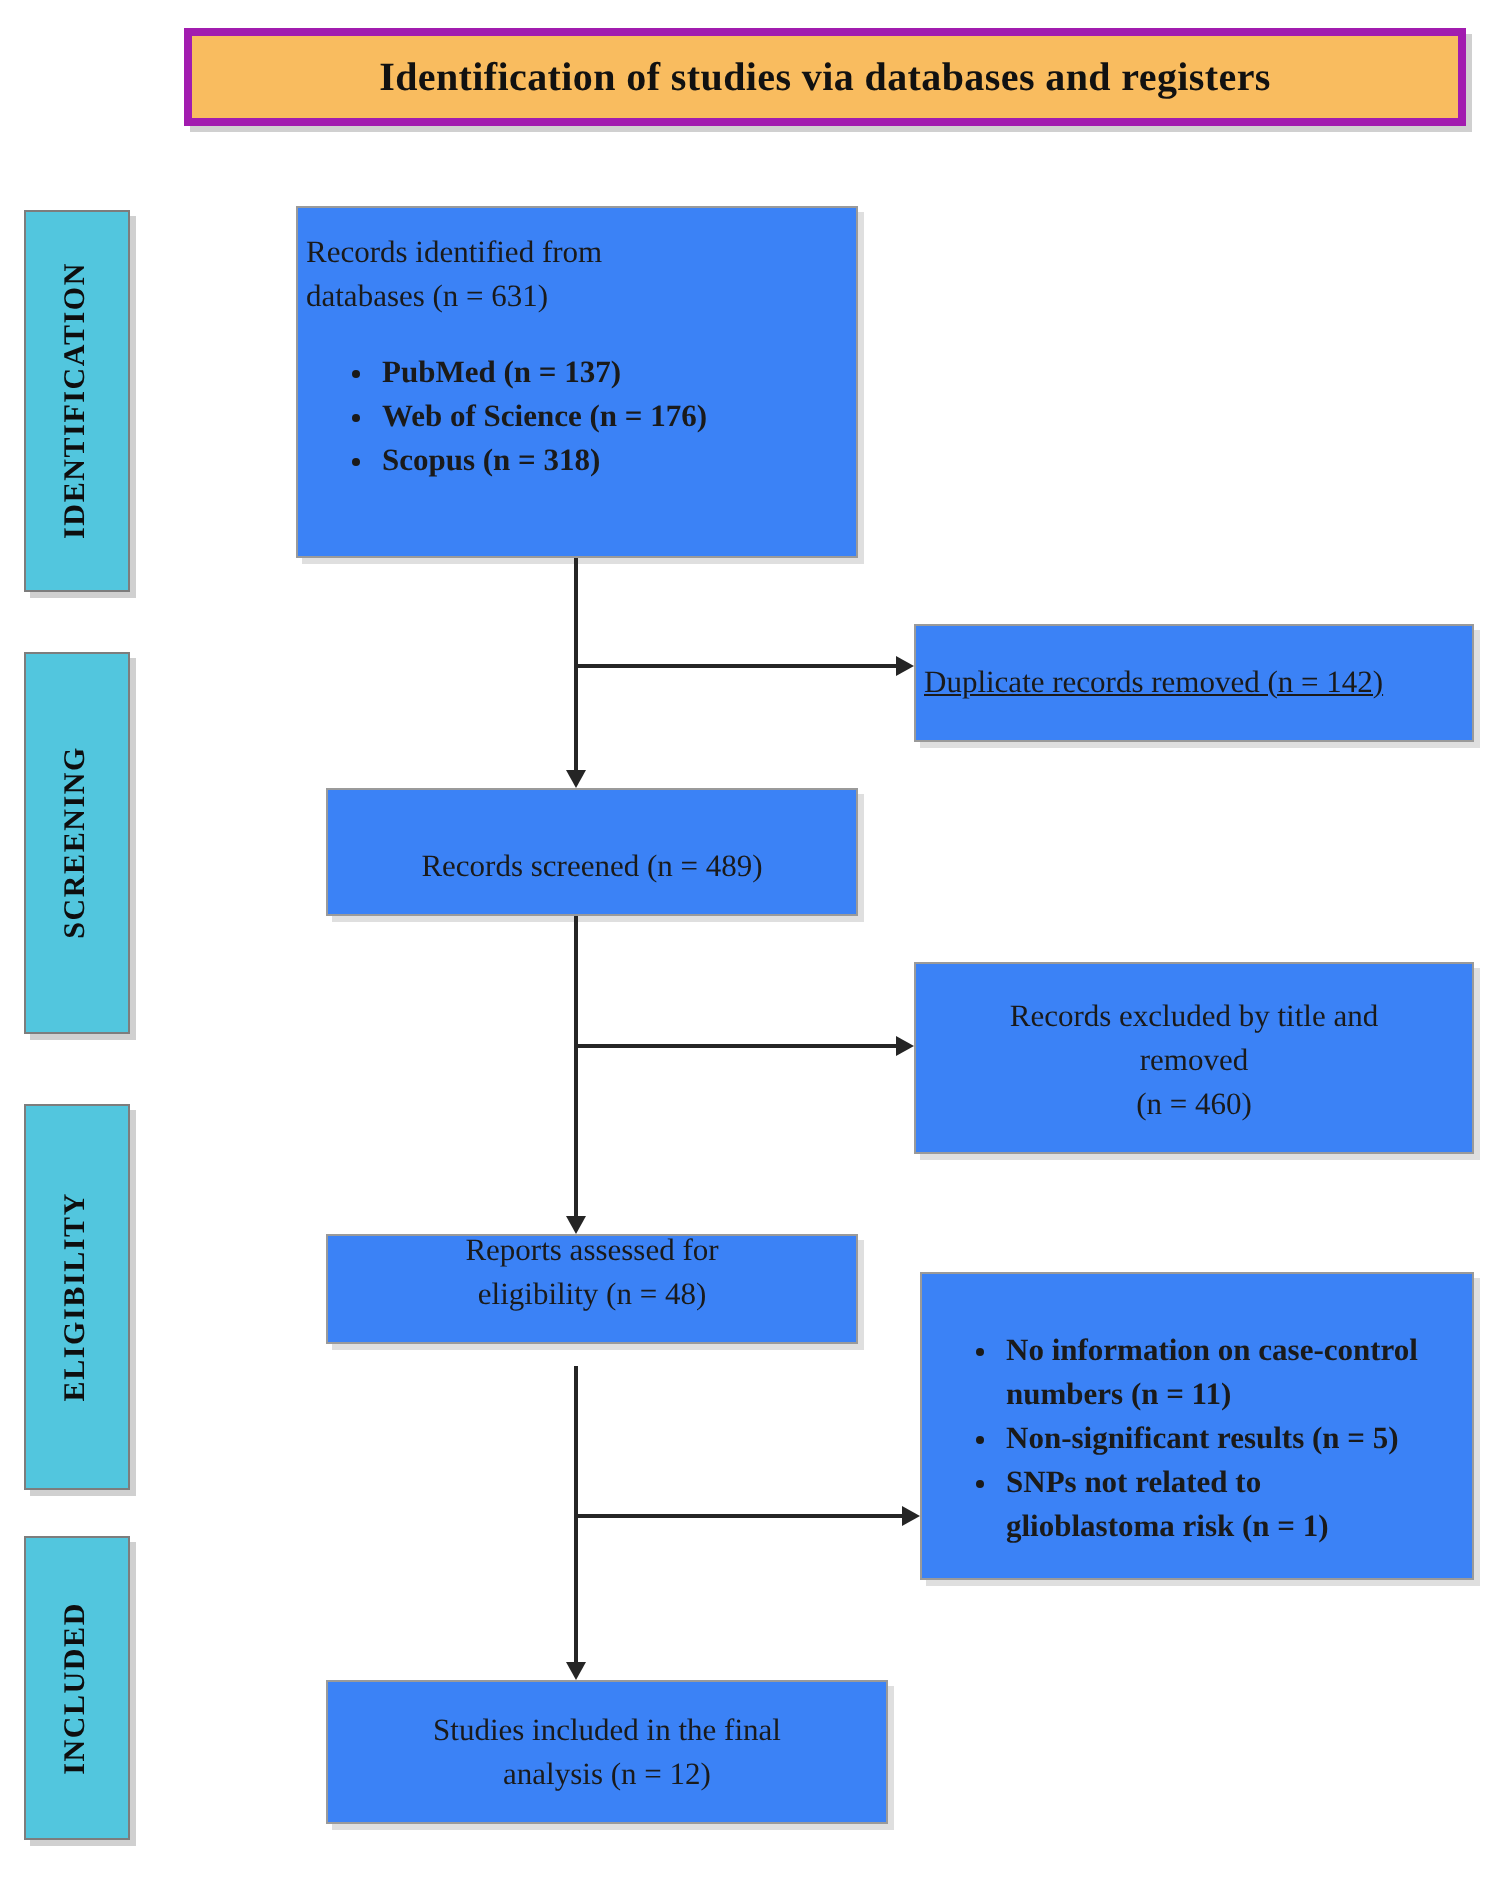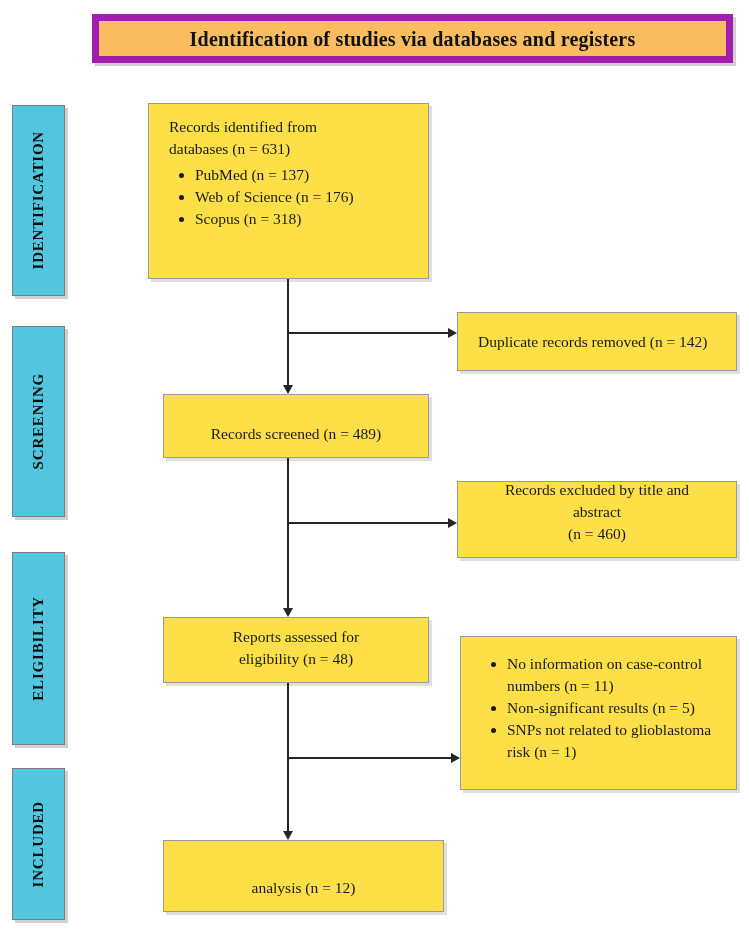--- a/index.html
+++ b/index.html
@@ -25,21 +25,21 @@
   }
 
   
   .title-banner {
     position: absolute;
     left: 92px;
     top: 14px;
     width: 641px;
     height: 49px;
     background: #F9BC5F;
-    border: 7px solid #a21caf;
+    border: 4px solid #a21caf;
     box-shadow: 3px 3px 0 rgba(120,120,120,0.35);
     display: flex;
     align-items: center;
     justify-content: center;
     box-sizing: border-box;
   }
   .title-banner .title-text {
     font-size: 20px;
     font-weight: bold;
     letter-spacing: 0.2px;
@@ -71,59 +71,60 @@
     white-space: nowrap;
   }
   #stage-identification { top: 105px;  height: 191px; }
   #stage-screening     { top: 326px;  height: 191px; }
   #stage-eligibility   { top: 552px;  height: 193px; }
   #stage-included      { top: 768px;  height: 152px; }
 
   
   .flowbox {
     position: absolute;
-    background: #fde047;
+    background: #3b82f6;
     border: 1px solid #9a9a9a;
     box-shadow: 3px 3px 0 rgba(150,150,150,0.30);
     box-sizing: border-box;
     font-size: 15.5px;
     line-height: 1.42;
     color: #1a1a1a;
-    padding: 12px 20px;
+    padding: 12px 4px;
   }
   .flowbox.center {
     display: flex;
     flex-direction: column;
     align-items: center;
     justify-content: flex-end;
     text-align: center;
   }
   .flowbox.left-text {
     text-align: left;
   }
   .flowbox p { margin: 0; }
 
   .bullets {
-    margin: 4px;
+    margin: 16px;
     padding: 0 0 0 22px;
     list-style: disc;
+    font-weight: bold;
   }
   .bullets li {
     margin: 0;
     padding: 0;
     line-height: 1.42;
   }
 
   
   #box-identified   { left: 148px; top: 103px; width: 281px; height: 176px; }
   #box-duplicates   { left: 457px; top: 312px; width: 280px; height: 59px;
-                      display: flex; align-items: center; justify-content: flex-start; }
+                      display: flex; align-items: center; justify-content: flex-start; text-decoration: underline; }
   #box-screened     { left: 163px; top: 394px; width: 266px; height: 64px; }
-  #box-excluded-ta  { left: 457px; top: 481px; width: 280px; height: 77px; }
-  #box-assessed     { left: 163px; top: 617px; width: 266px; height: 66px; }
+  #box-excluded-ta  { left: 457px; top: 481px; width: 280px; height: 96px; }
+  #box-assessed     { left: 163px; top: 617px; width: 266px; height: 55px; }
   #box-excluded-rep { left: 460px; top: 636px; width: 277px; height: 154px; }
   #box-included     { left: 163px; top: 840px; width: 281px; height: 72px; }
 
   
   .line-v, .line-h {
     position: absolute;
     background: #252525;
   }
   .line-v { width: 2px; }
   .line-h { height: 2px; }
@@ -178,38 +179,39 @@
   <div class="flowbox" id="box-duplicates">
     <p>Duplicate records removed (n = 142)</p>
   </div>
 
   <div class="flowbox center" id="box-screened">
     <p>Records screened (n = 489)</p>
   </div>
 
   <div class="flowbox center" id="box-excluded-ta">
     <p>Records excluded by title and</p>
-    <p>abstract</p>
+    <p>removed</p>
     <p>(n = 460)</p>
   </div>
 
   <div class="flowbox center" id="box-assessed">
     <p>Reports assessed for</p>
     <p>eligibility (n = 48)</p>
   </div>
 
   <div class="flowbox left-text" id="box-excluded-rep">
     <ul class="bullets">
       <li>No information on case-control numbers (n = 11)</li>
       <li>Non-significant results (n = 5)</li>
       <li>SNPs not related to glioblastoma risk (n = 1)</li>
     </ul>
   </div>
 
   <div class="flowbox center" id="box-included">
+    <p>Studies included in the final</p>
     <p>analysis (n = 12)</p>
   </div>
 
   <div class="line-v" style="left:287px; top:279px; height:107px;"></div>
   <div class="arrow-down" style="left:283px; top:385px;"></div>
 
   <div class="line-h" style="left:287px; top:332px; width:161px;"></div>
   <div class="arrow-right" style="left:448px; top:328px;"></div>
 
   <div class="line-v" style="left:287px; top:458px; height:151px;"></div>

